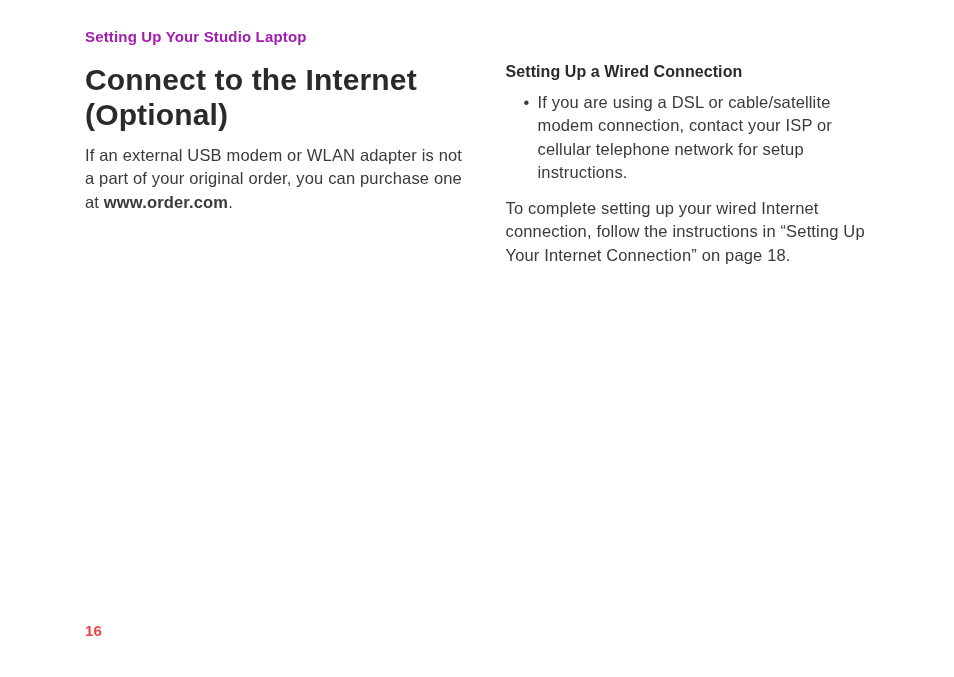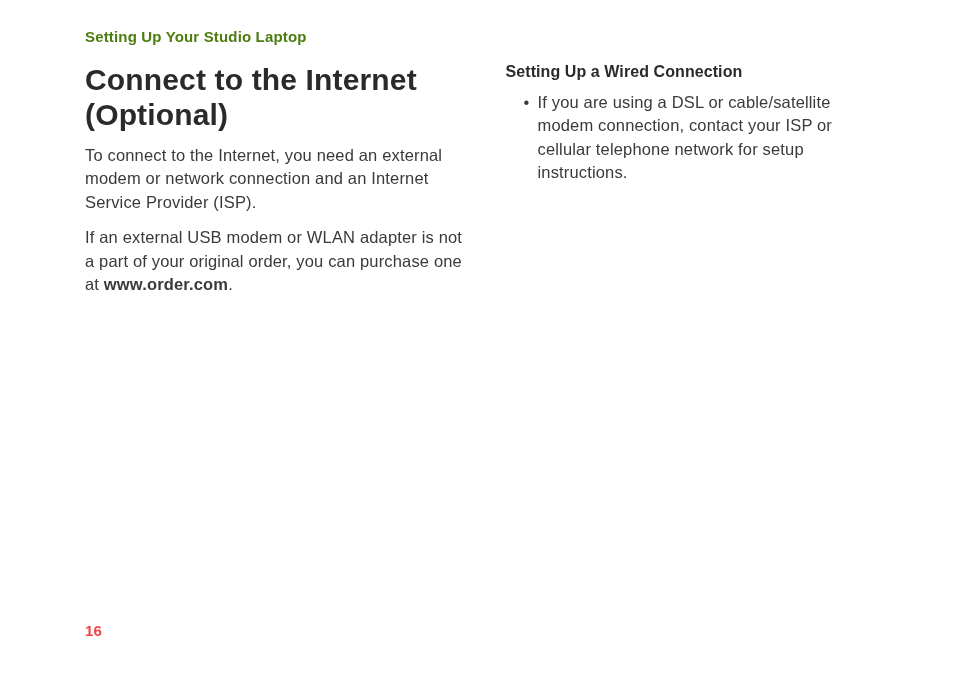--- a/index.html
+++ b/index.html
@@ -13,21 +13,21 @@
       background: #ffffff;
       font-family: Arial, Helvetica, sans-serif;
       color: #3a3a3a;
       padding: 28px 70px 40px 85px;
       position: relative;
       letter-spacing: 0.01em;
     }
     .page-header {
       font-size: 15px;
       font-weight: bold;
-      color: #4d7c0f;
+      color: #a21caf;
       margin-bottom: 18px;
       font-stretch: condensed;
     }
     .columns {
       display: flex;
       gap: 42px;
     }
     .col {
       flex: 1;
     }
@@ -88,27 +88,27 @@
     }
   </style>
 </head>
 <body>
 
 <div class="page-header">Setting Up Your Studio Laptop</div>
 
 <div class="columns">
   <div class="col">
     <h1 class="main-heading">Connect to the Internet (Optional)</h1>
-    <p class="body-text">To connect to the Internet, you need an external modem or network connection and an Internet Service Provider (ISP).</p>
     <p class="body-text">
       <span>If an external USB modem or WLAN adapter is not a part of your original order, you can purchase one at </span><span class="bold-inline">www.order.com</span><span>.</span>
     </p>
   </div>
 
   <div class="col">
     <h2 class="sub-heading">Setting Up a Wired Connection</h2>
     <ul class="bullet-list">
       <li>If you are using a DSL or cable/satellite modem connection, contact your ISP or cellular telephone network for setup instructions.</li>
     </ul>
+    <p class="body-text">To complete setting up your wired Internet connection, follow the instructions in “Setting Up Your Internet Connection” on page 18.</p>
   </div>
 </div>
 
 <div class="page-number">16</div>
 
 </body></html>

